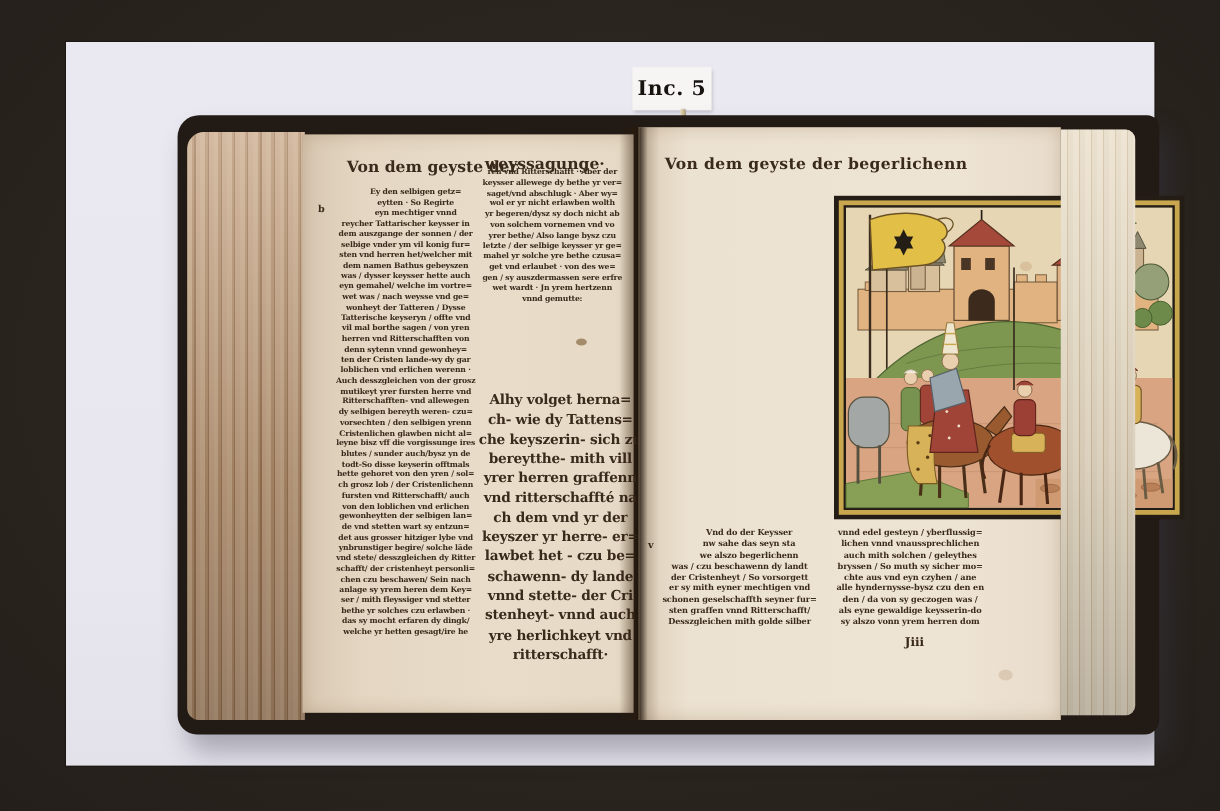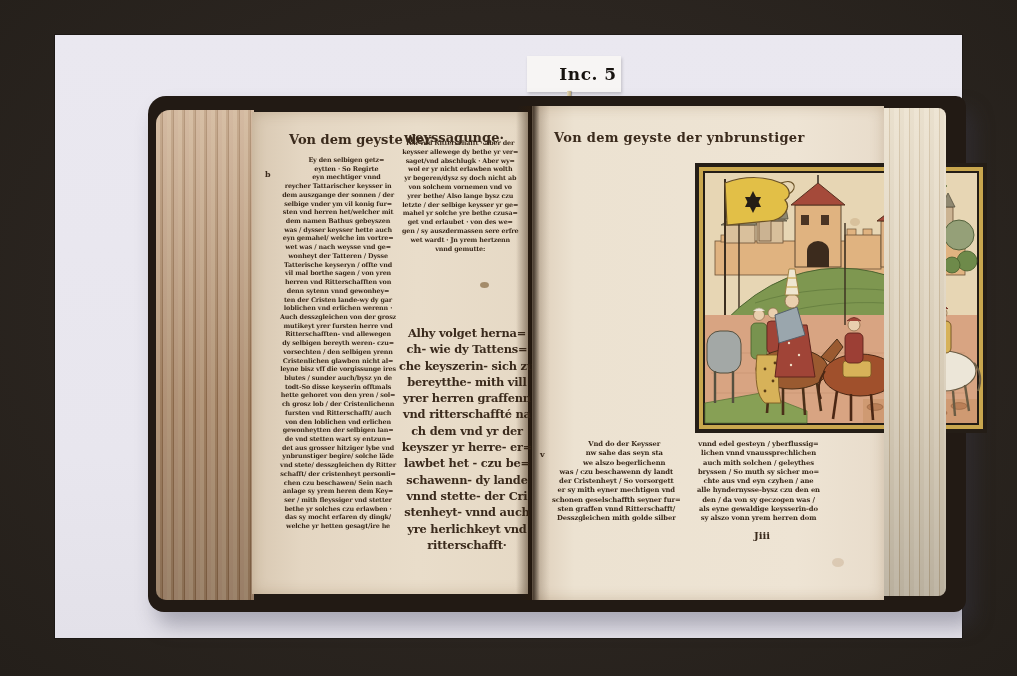--- a/index.html
+++ b/index.html
@@ -5,21 +5,21 @@
   html,body{margin:0;padding:0;background:#1f1b17;}
   #stage{position:relative;width:1017px;height:676px;overflow:hidden;
          background:radial-gradient(ellipse at 50% 45%, #332c25 0%, #2b2520 55%, #241f1a 100%);
          font-family:"DejaVu Serif", serif;}
   .photo-print{position:absolute;left:55px;top:35px;width:907px;height:603px;
          background:linear-gradient(180deg,#eae8f0 0%,#e8e6ee 70%,#e3e1e9 100%);
          box-shadow:0 0 0 1px rgba(0,0,0,.25);}
   .shelfmark-tag{position:absolute;left:472px;top:21px;width:66px;height:36px;
          background:#f7f5f4;box-shadow:1px 2px 3px rgba(0,0,0,.18);
          display:flex;align-items:center;justify-content:center;
-         font-weight:bold;font-size:17px;color:#17130f;letter-spacing:.5px;padding-left:28px;}
+         font-weight:bold;font-size:17px;color:#17130f;letter-spacing:.5px;}
   .tag-pin{position:absolute;left:512px;top:56px;width:4px;height:32px;
          background:linear-gradient(90deg,#e9ddbf,#bba877);box-shadow:1px 0 1px rgba(0,0,0,.3);}
   .book{position:absolute;left:93px;top:61px;width:818px;height:516px;}
   .cover{position:absolute;left:0;top:0;width:100%;height:100%;
          background:var(--cover_dark,#221a14);
          border-radius:18px 10px 12px 16px;
          box-shadow:8px 14px 20px rgba(60,60,80,.35);}
   .fore-edge-left{position:absolute;left:8px;top:14px;width:98px;height:490px;
          border-radius:14px 0 0 10px;
          background:repeating-linear-gradient(90deg,#c7a888 0 4px,#b18d6b 4px 6px,#9a7452 6px 7px,#c3a183 7px 11px);}
@@ -141,21 +141,21 @@
 lawbet het - czu be=
 schawenn- dy lande
 vnnd stette- der Cri
 stenheyt- vnnd auch
 yre herlichkeyt vnd
 ritterschafft·</div>
         <div class="smudge"></div>
       </div>
 
       <div class="page right-page">
-        <div class="header-text rp-header">Von dem geyste der ynbrunstiger</div>
+        <div class="header-text rp-header">Von dem geyste der begerlichenn</div>
 
         <svg class="woodcut" viewBox="0 0 292 270">
           <rect x="2" y="2" width="288" height="266" fill="var(--frame_gold)" stroke="var(--frame_dark)" stroke-width="4"></rect>
           <rect x="9" y="9" width="274" height="252" fill="var(--paper)" stroke="var(--frame_dark)" stroke-width="2"></rect>
           <g>
             <rect x="20" y="78" width="250" height="34" fill="var(--wall_tan)" stroke="#6b5236" stroke-width="0.8"></rect>
             <rect x="26" y="72" width="10" height="7" fill="var(--wall_tan)" stroke="#6b5236" stroke-width="0.7"></rect>
             <rect x="46" y="72" width="10" height="7" fill="var(--wall_tan)" stroke="#6b5236" stroke-width="0.7"></rect>
             <rect x="152" y="66" width="9" height="7" fill="var(--wall_tan)" stroke="#6b5236" stroke-width="0.7"></rect>
             <rect x="168" y="66" width="9" height="7" fill="var(--wall_tan)" stroke="#6b5236" stroke-width="0.7"></rect>

